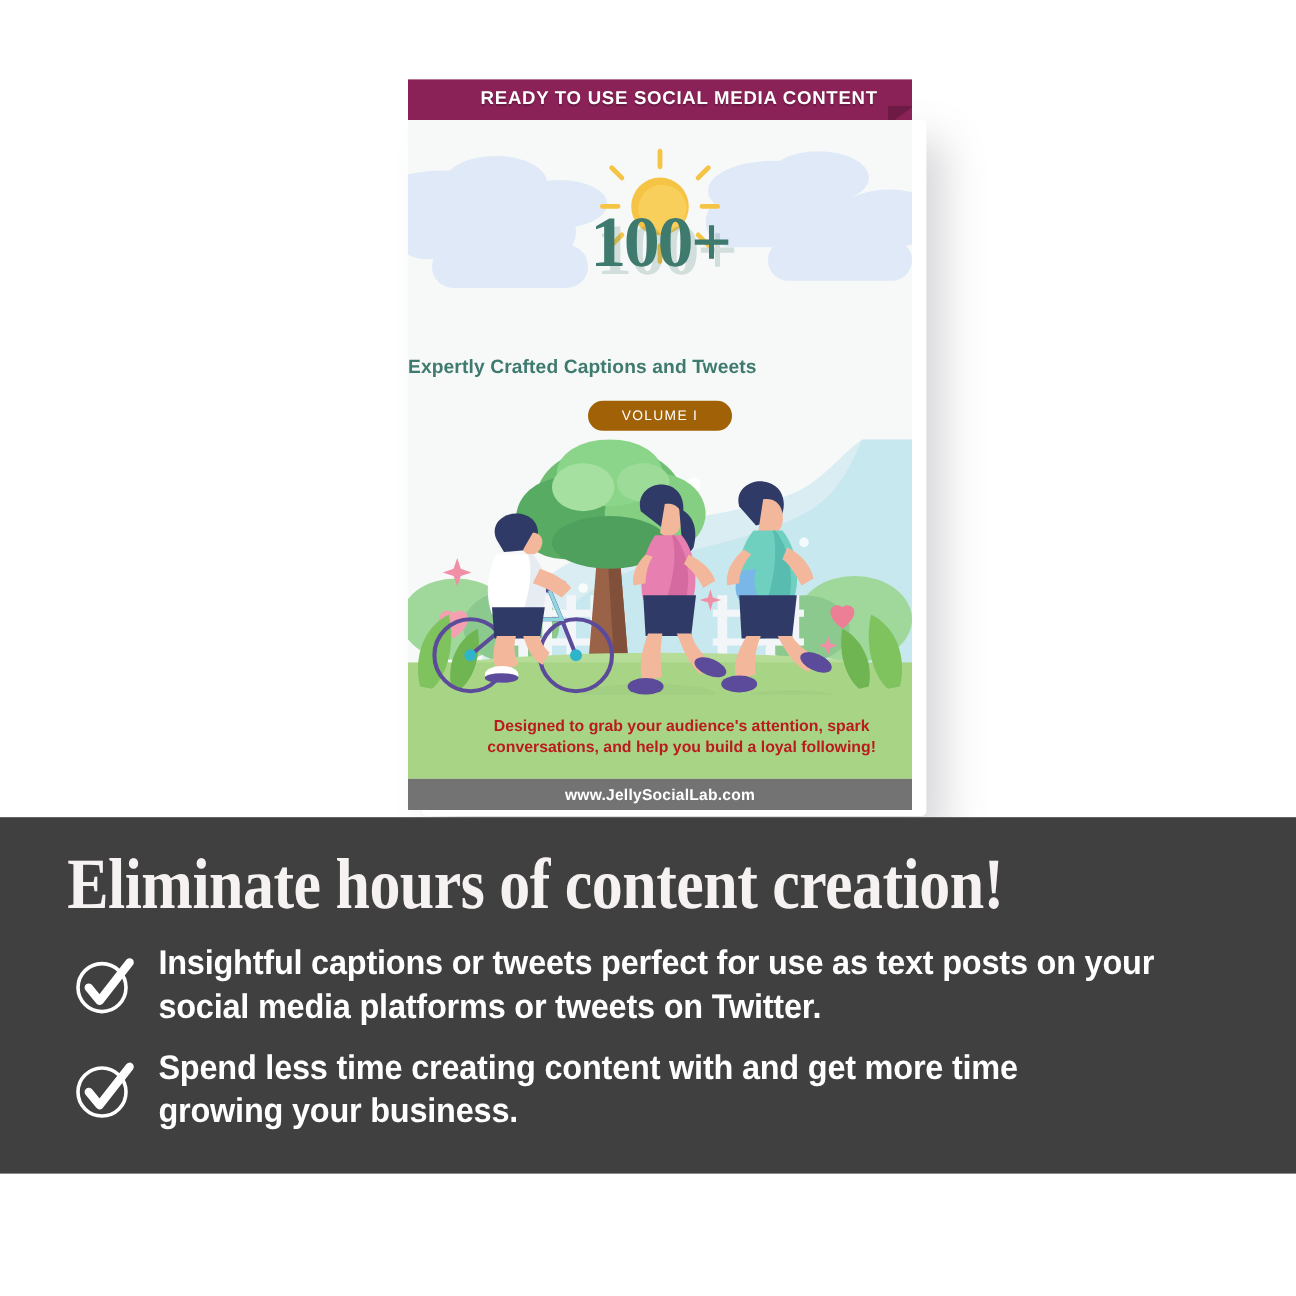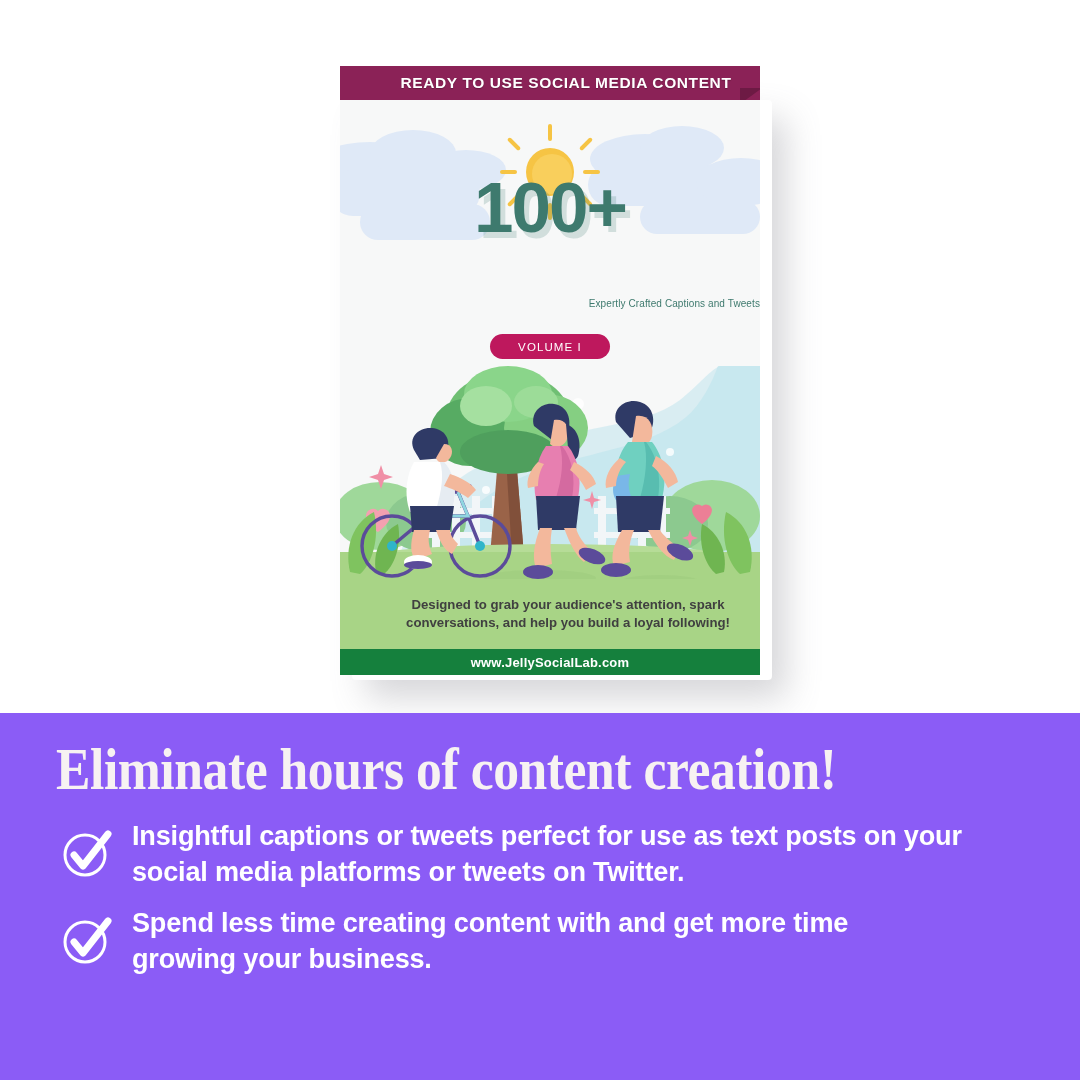--- a/index.html
+++ b/index.html
@@ -68,36 +68,36 @@
     border-radius:50%;background:#f9cf5c;
   }
   .ray{position:absolute;background:#f6c444;border-radius:2px;}
 
   
   #number-wrap{
     position:absolute;left:0;top:106px;width:420px;text-align:center;
   }
   #number{
     display:inline-block;
-    font-size:71px;font-weight:bold;color:#3e7a6e;
+    font-size:60px;font-weight:bold;color:#3e7a6e;
     letter-spacing:-2px;line-height:1;
-    font-family:Liberation Sans, sans-serif;
+    font-family:Liberation Serif, serif;
     text-shadow:5px 6px 0 rgba(62,122,110,0.20);
   }
   #main-title{
     position:absolute;left:0;top:192px;width:420px;text-align:center;
     font-size:33px;font-weight:bold;color:#3e7a6e;letter-spacing:-0.5px;
   }
   #subtitle{
-    position:absolute;left:0;top:232px;width:420px;text-align:right;
-    font-size:10px;font-weight:normal;color:#3e7a6e;letter-spacing:0.1px;
+    position:absolute;left:0;top:232px;width:420px;text-align:left;
+    font-size:16px;font-weight:bold;color:#3e7a6e;letter-spacing:0.1px;
   }
   #volume-badge{
     position:absolute;left:150px;top:268px;width:120px;height:25px;
-    background:#be185d;border-radius:14px;
+    background:#a16207;border-radius:14px;
     display:flex;align-items:center;justify-content:center;
     color:#ffffff;font-size:11.5px;letter-spacing:1.1px;
   }
 
   
   #illustration{
     position:absolute;left:0;top:300px;width:420px;height:250px;
     overflow:hidden;background:#f7f8f8;
   }
   #grass{
@@ -108,34 +108,34 @@
     position:absolute;left:0;top:178px;width:420px;height:20px;
     background:#b6dc97;border-radius:50% 50% 0 0 / 100% 100% 0 0;
   }
 
   
   #caption{
     position:absolute;left:0;top:513px;width:456px;height:70px;
     background:#a8d486;
     display:flex;align-items:center;justify-content:center;
     text-align:center;
-    color:#404040;font-size:13.2px;font-weight:bold;line-height:1.33;
+    color:#b91c1c;font-size:13.2px;font-weight:bold;line-height:1.33;
     padding:0 28px;box-sizing:border-box;
   }
   #url-bar{
     position:absolute;left:0;top:583px;width:420px;height:26px;
-    background:#15803d;
+    background:#737373;
     display:flex;align-items:center;justify-content:center;
     color:#ffffff;font-size:13px;font-weight:bold;letter-spacing:0.2px;
   }
 
   
   #promo{
-    position:absolute;left:0;top:713px;width:1080px;height:367px;
-    background:#8b5cf6;
+    position:absolute;left:0;top:681px;width:1080px;height:297px;
+    background:#404040;
   }
   #headline{
     position:absolute;left:56px;top:22px;width:1000px;
     color:#f7f2f2;
     font-family:"Liberation Serif", serif;
     font-size:60px;font-weight:bold;
     transform:scaleX(0.86);transform-origin:left center;
     white-space:nowrap;
     letter-spacing:-0.5px;
   }

